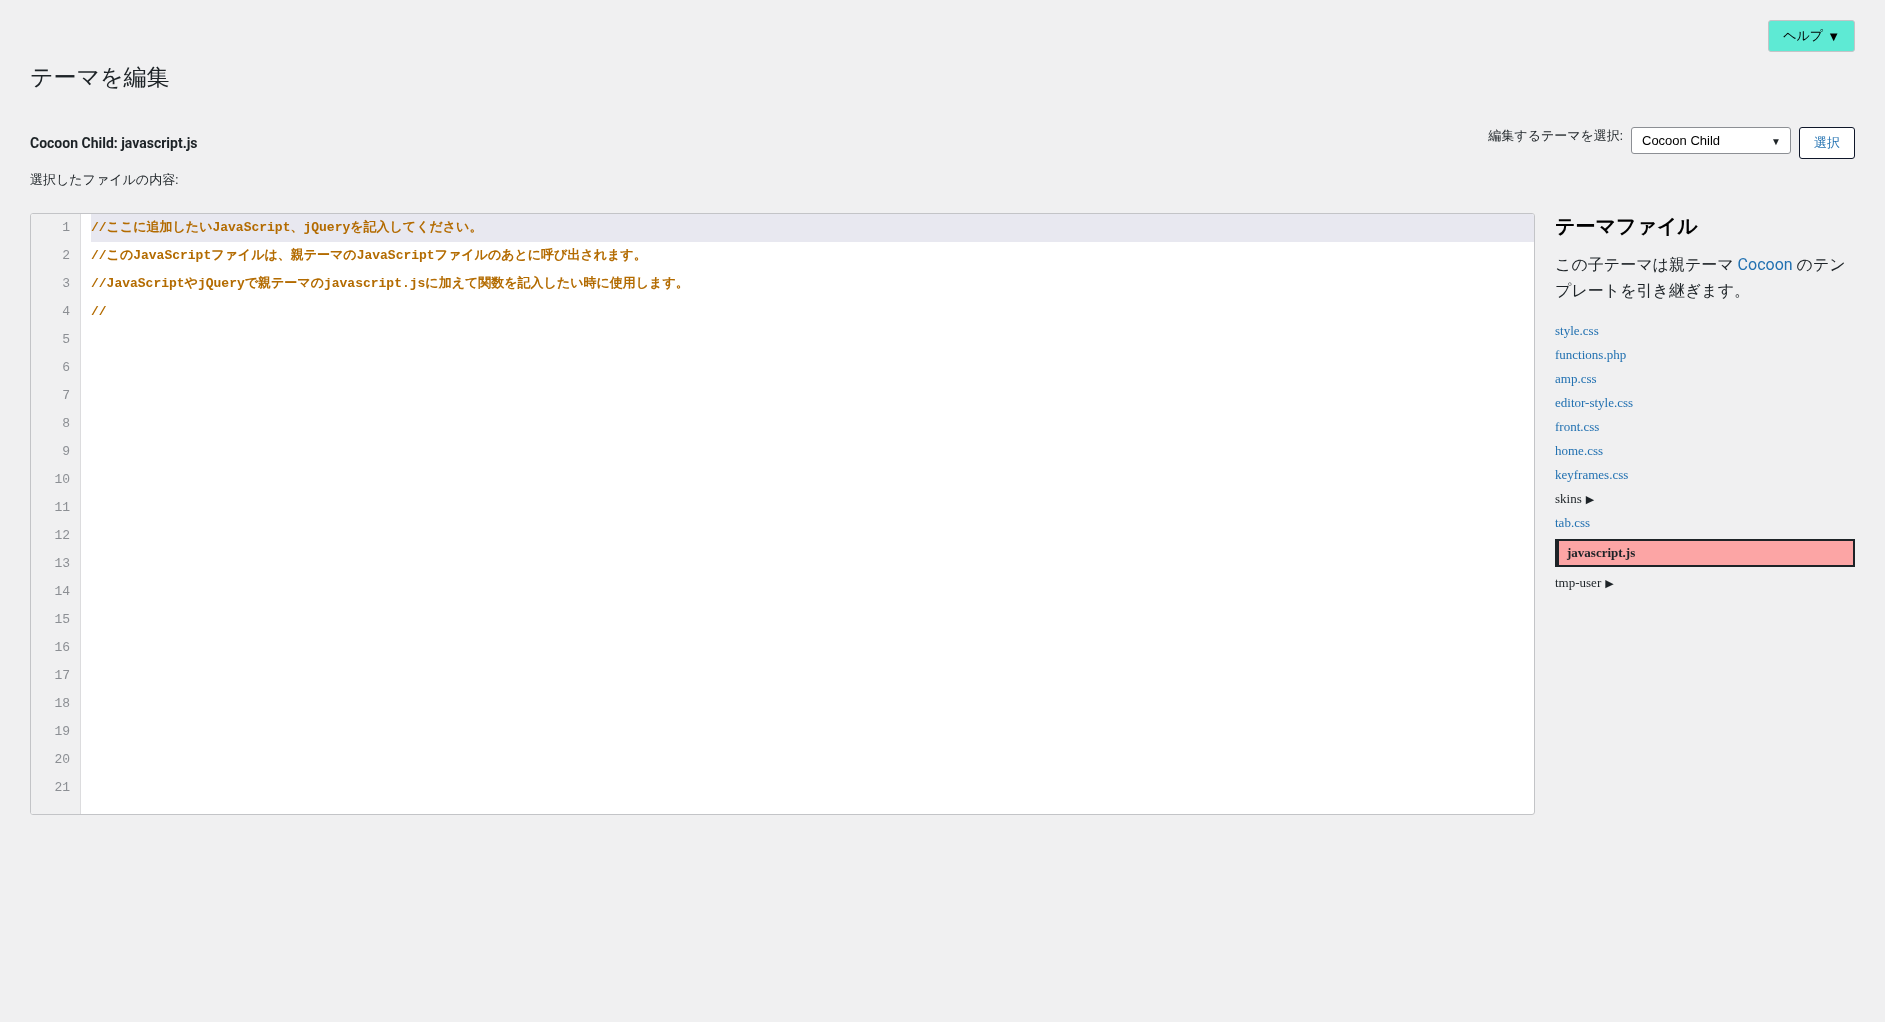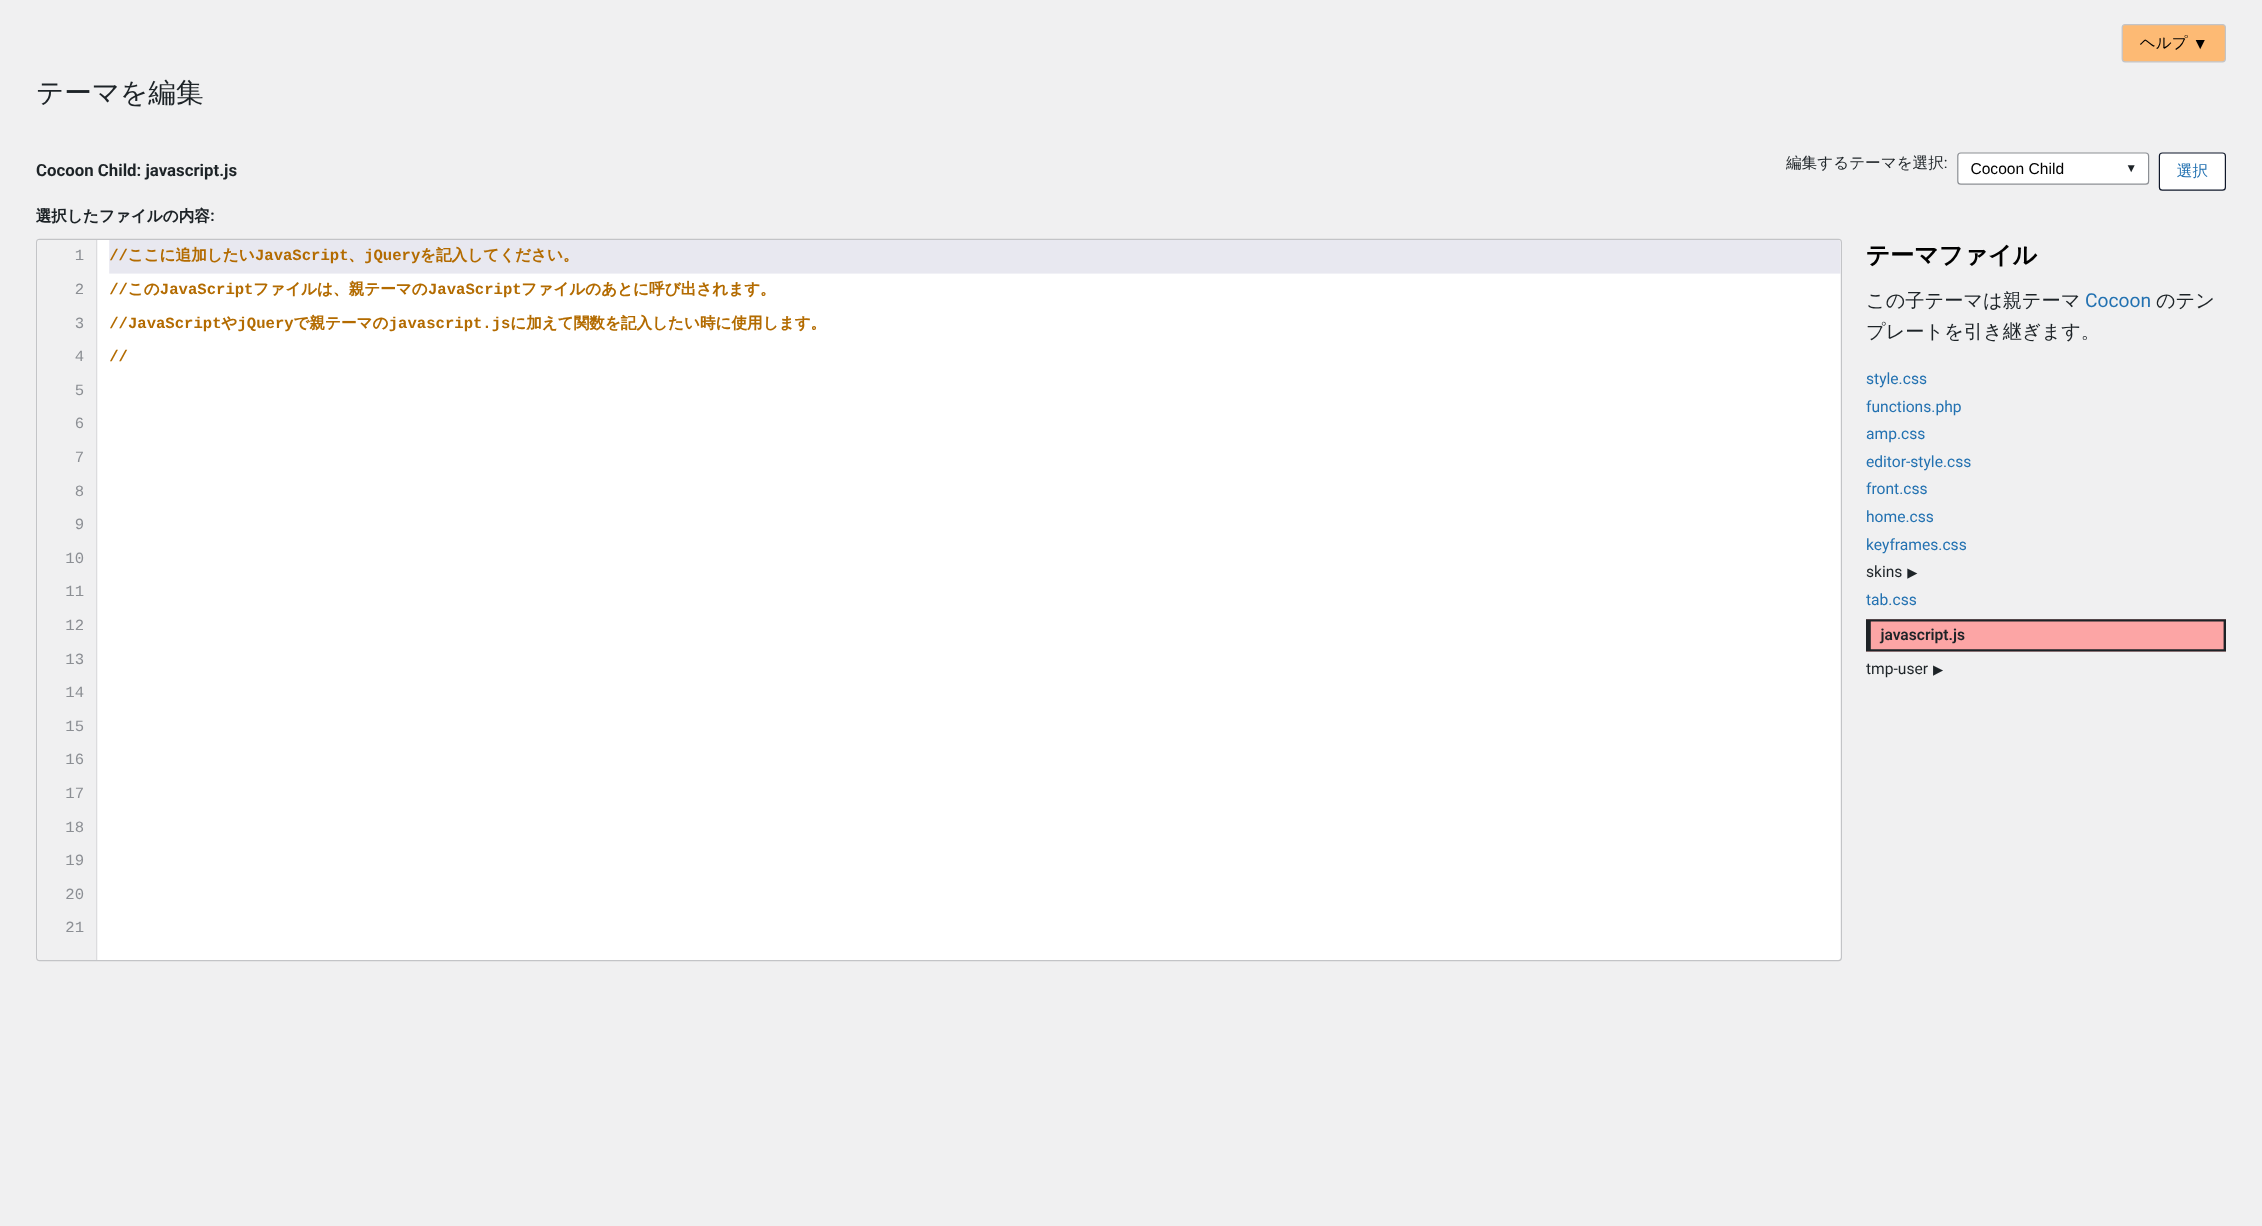--- a/index.html
+++ b/index.html
@@ -15,21 +15,21 @@
       max-width: 1885px;
     }
 
     .help-bar {
       display: flex;
       justify-content: flex-end;
       margin-bottom: 10px;
     }
 
     .help-button {
-      background: #fdba74;
+      background: #5eead4;
       border: 1px solid #c3c4c7;
       border-radius: 3px;
       padding: 6px 14px;
       font-size: 13px;
       cursor: pointer;
       display: flex;
       align-items: center;
       gap: 4px;
       margin-left: 44px;
     }
@@ -100,22 +100,21 @@
       border-radius: 3px;
       color: #2271b1;
       font-size: 13px;
       cursor: pointer;
       font-weight: 400;
     }
 
     .content-label {
       font-size: 13px;
       color: #1d2327;
-      margin-bottom: 10px;
-      font-weight: bold;
+      margin-bottom: 24px;
     }
 
     .main-content {
       display: flex;
       gap: 20px;
       align-items: flex-start;
     }
 
     .editor-area {
       flex: 1;
@@ -190,20 +189,21 @@
       line-height: 1.6;
     }
 
     .sidebar-description a {
       color: #2271b1;
       text-decoration: none;
     }
 
     .file-list {
       list-style: none;
+      font-family: Liberation Serif, serif;
     }
 
     .file-list li {
       padding: 4px 0;
     }
 
     .file-list a {
       color: #2271b1;
       text-decoration: none;
       font-size: 13px;

